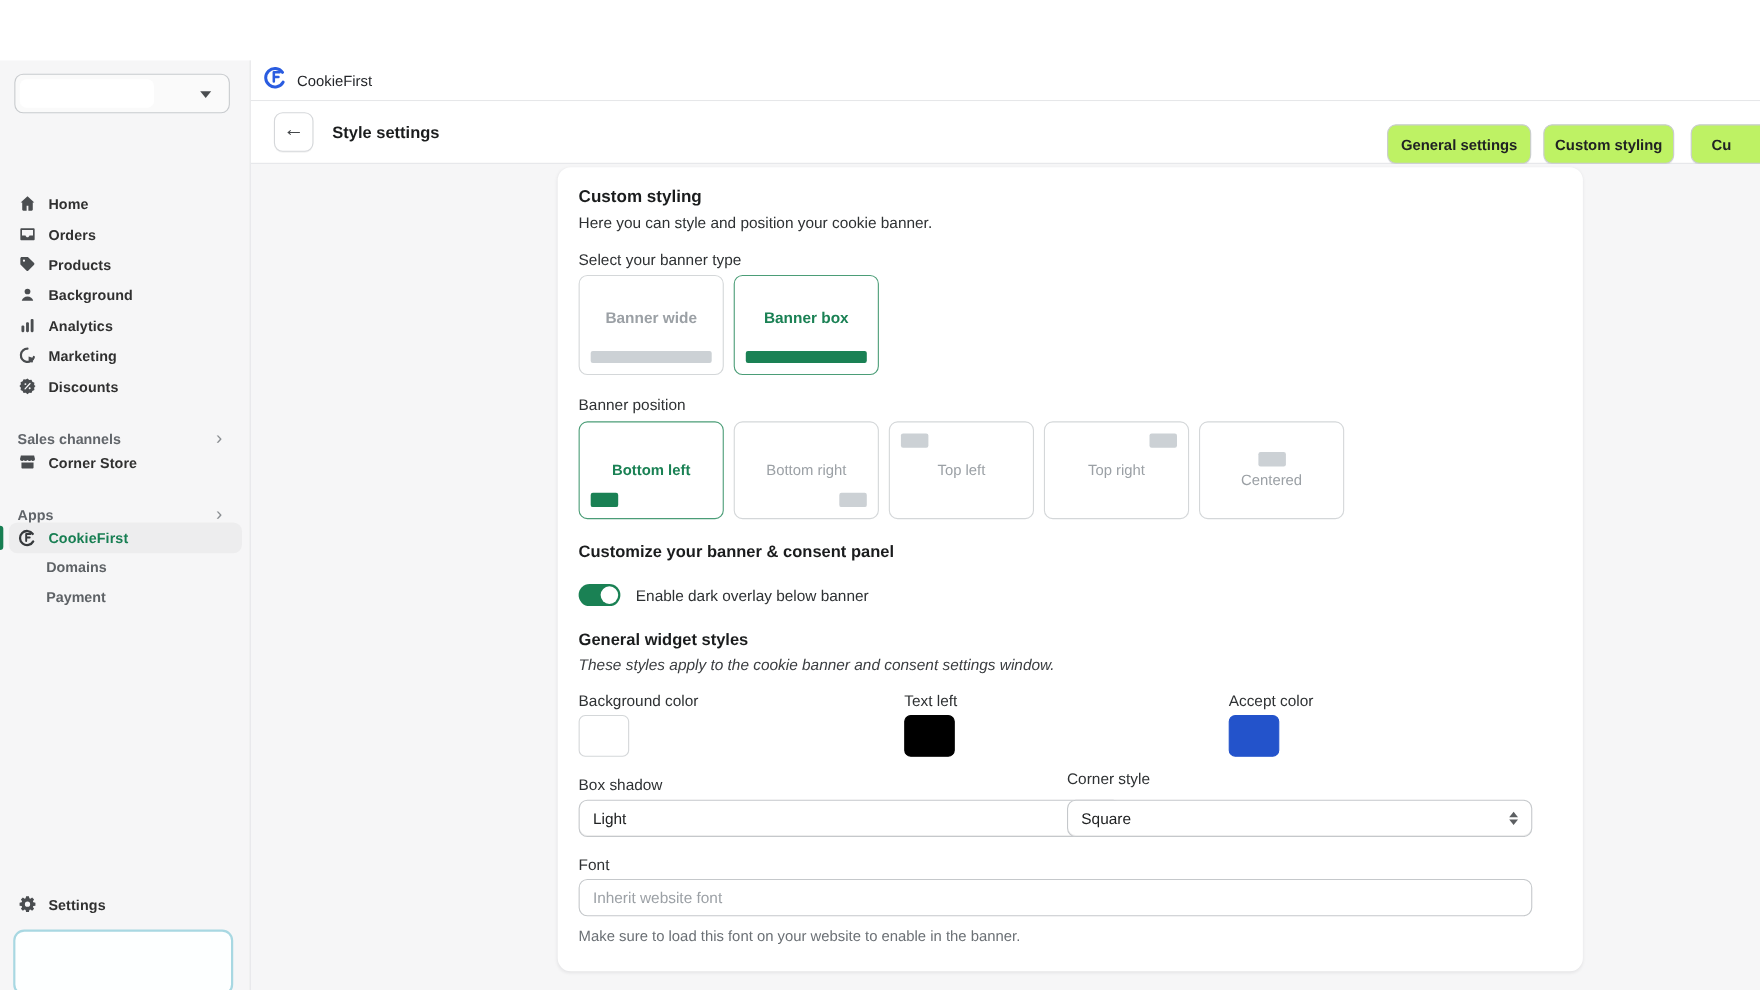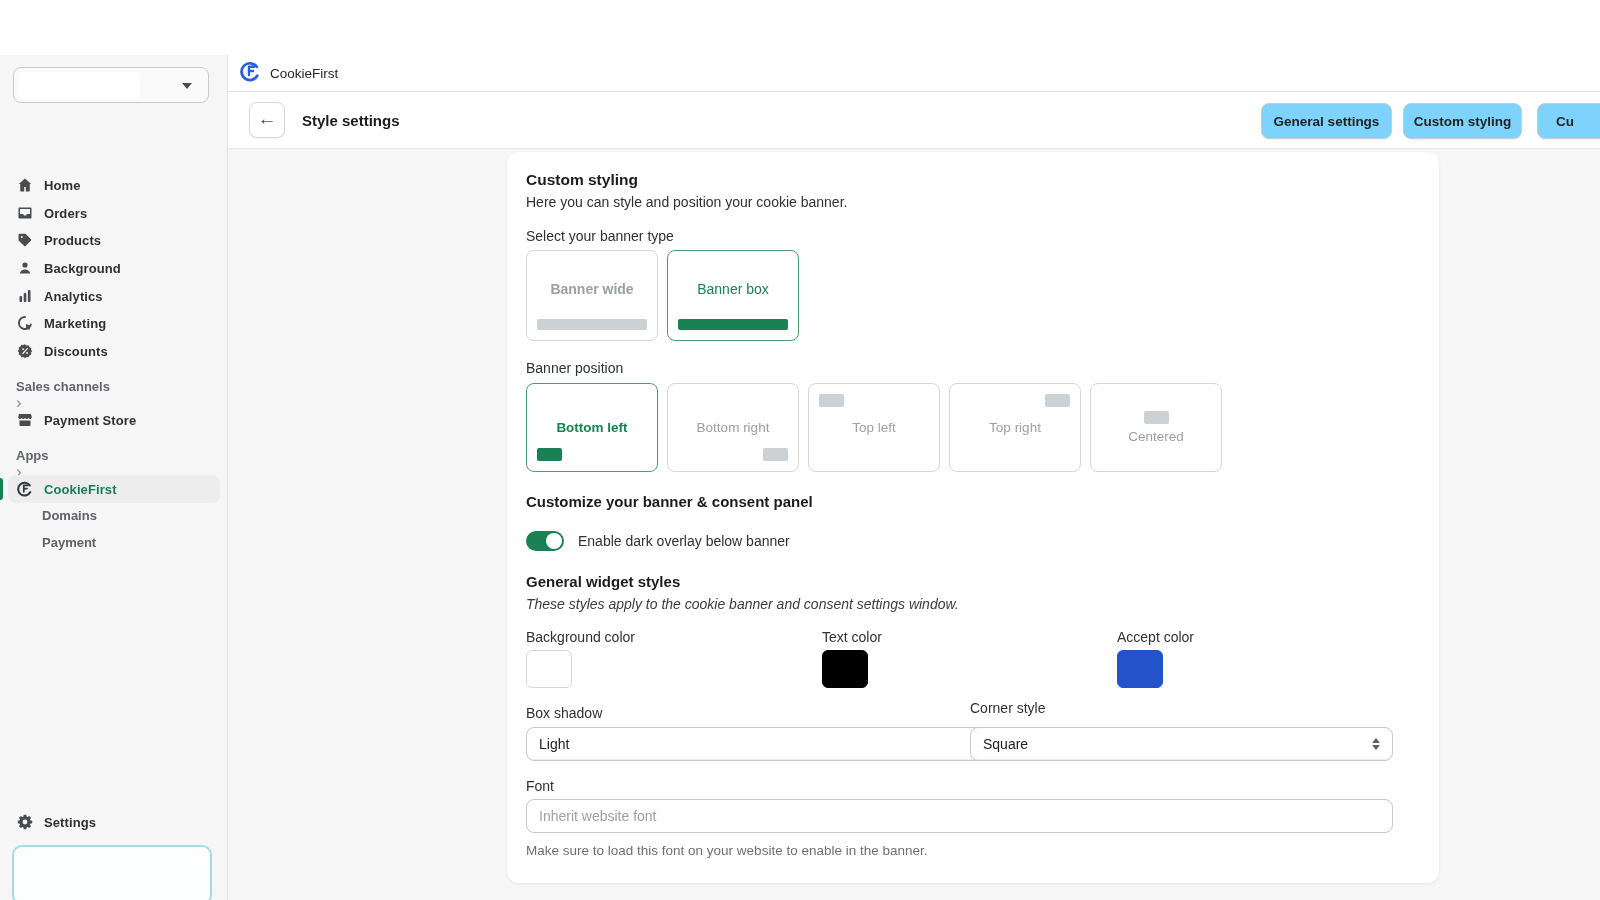--- a/index.html
+++ b/index.html
@@ -14,21 +14,21 @@
   .store-skeleton { position:absolute; left:4px; top:4px; width:122px; height:26px;
     background:#fff; border-radius:6px; }
   .caret-down { position:absolute; right:16px; top:15px; width:0; height:0;
     border-left:5px solid transparent; border-right:5px solid transparent; border-top:6px solid #4a4d50; }
 
   .nav-item { position:absolute; left:8px; width:212px; height:28px; border-radius:8px;
     display:flex; align-items:center; padding-left:8px; cursor:pointer; }
   .nav-item .label { font-size:13px; font-weight:700; color:#303030; margin-left:10px; letter-spacing:.1px; }
   .nav-icon { width:18px; height:18px; display:flex; align-items:center; justify-content:center; }
   .section-head { position:absolute; left:16px; width:196px; height:28px; display:flex;
-    align-items:flex-start; justify-content:space-between; padding-right:10px;flex-direction:column; }
+    align-items:flex-end; justify-content:space-between; padding-right:10px; }
   .section-head .label { font-size:13px; font-weight:600; color:#61656a; }
   .chev { font-size:17px; color:#8a8e92; line-height:1; font-weight:400; }
   .nav-item.selected { background:#ededee; }
   .nav-item.selected .label { color:#177e52; }
   .selected-bar { position:absolute; left:-8px; top:3px; width:3px; height:22px;
     background:#177e52; border-radius:0 3px 3px 0; }
   .sub-item { position:absolute; left:8px; width:212px; height:27px; display:flex; align-items:center; padding-left:34px; cursor:pointer; }
   .sub-item .label { font-size:13px; font-weight:600; color:#5e6266; }
   .promo-box { position:absolute; left:12px; top:790px; width:200px; height:60px;
     background:#fdffff; border:2px solid #a8d8e2; border-radius:10px; }
@@ -40,41 +40,41 @@
   .topbar .app-title { font-size:13.5px; font-weight:500; color:#24262a; margin-left:9px; }
 
   .pagehead { position:absolute; left:0; top:37px; width:1372px; height:57px; background:#fff;
     border-bottom:1px solid #e4e5e7; }
   .back-btn { position:absolute; left:21px; top:10px; width:36px; height:36px; background:#fff;
     border:1px solid #d5d7da; border-radius:8px; display:flex; align-items:center; justify-content:center;
     box-shadow:0 1px 0 rgba(0,0,0,.04); cursor:pointer; }
   .back-btn span { font-size:19px; color:#44474a; margin-top:-2px; }
   .page-title { position:absolute; left:74px; top:0; height:57px; display:flex; align-items:center;
     font-size:15px; font-weight:700; color:#1a1c1d; }
-  .head-btn { position:absolute; top:11px; height:36px; background:#7dd3fc; border:1px solid #c9cccf;
+  .head-btn { position:absolute; top:21px; height:36px; background:#bef264; border:1px solid #c9cccf;
     border-radius:8px; font-size:13.5px; font-weight:600; color:#202223; display:flex; align-items:center;
     justify-content:center; box-shadow:0 1px 0 rgba(0,0,0,.05); cursor:pointer; }
 
   .content { position:absolute; left:0; top:94px; width:1372px; height:751px; background:#f6f6f7; }
   .card { position:absolute; left:279px; top:3px; width:932px; height:731px; background:#fff;
     border-radius:12px; box-shadow:0 1px 3px rgba(22,29,37,.08); }
 
   .card .abs { position:absolute; }
   .h1 { font-size:15.5px; font-weight:700; color:#1a1c1d; }
   .h2 { font-size:15px; font-weight:700; color:#1a1c1d; }
   .body-text { font-size:14px; color:#2e3133; }
   .field-label { font-size:14px; color:#2e3133; }
 
   .type-card { position:absolute; top:0; width:132px; height:91px; border:1px solid #d4d7d9;
     border-radius:8px; background:#fff; display:flex; align-items:center; justify-content:center; cursor:pointer; }
   .type-card .t-label { font-size:14px; font-weight:600; color:#9ba0a5; margin-top:-14px; }
   .type-card .bar { position:absolute; left:10px; right:10px; bottom:10px; height:11px;
     background:#ccd1d5; border-radius:2px; }
   .type-card.selected { border:1px solid #4b9d77; }
-  .type-card.selected .t-label { color:#1a8154; font-weight:400; }
+  .type-card.selected .t-label { color:#1a8154; font-weight:700; }
   .type-card.selected .bar { background:#1a8154; }
 
   .pos-card { position:absolute; top:0; width:132px; height:89px; border:1px solid #d4d7d9;
     border-radius:8px; background:#fff; display:flex; align-items:center; justify-content:center; cursor:pointer; }
   .pos-card .p-label { font-size:13.5px; font-weight:500; color:#9ba0a5; }
   .pos-card .block { position:absolute; width:25px; height:13px; background:#ccd1d5; border-radius:2px; }
   .pos-card.selected { border:1px solid #4b9d77; }
   .pos-card.selected .p-label { color:#1a8154; font-weight:700; }
   .pos-card.selected .block { background:#1a8154; }
   .blk-bl { left:10px; bottom:10px; } .blk-br { right:10px; bottom:10px; }
@@ -180,21 +180,21 @@
   <div class="section-head" style="top:324px">
     <span class="label">Sales channels</span>
     <span class="chev">›</span>
   </div>
   <div class="nav-item" style="top:351px">
     <span class="nav-icon">
       <svg width="16" height="16" viewBox="0 0 16 16">
           <path d="M2 2h12l.8 3.2c0 1-.8 1.8-1.8 1.8-.7 0-1.3-.4-1.6-.9-.3.5-.9.9-1.6.9s-1.3-.4-1.8-.9c-.5.5-1.1.9-1.8.9s-1.3-.4-1.6-.9c-.3.5-.9.9-1.6.9C2 7 1.2 6.2 1.2 5.2L2 2zm.5 6.5h11V13c0 .6-.4 1-1 1h-9c-.6 0-1-.4-1-1V8.5z" fill="#4a4d50"></path>
         </svg>
     </span>
-    <span class="label">Payment Store</span>
+    <span class="label">Corner Store</span>
   </div>
 
   <div class="section-head" style="top:393px">
     <span class="label">Apps</span>
     <span class="chev">›</span>
   </div>
   <div class="nav-item selected" style="top:420px">
     <span class="selected-bar"></span>
     <span class="nav-icon">
       <svg width="16" height="16" viewBox="0 0 20 20">
@@ -293,21 +293,21 @@
         <div class="toggle">
           <span class="knob"></span>
         </div>
         <span class="toggle-label">Enable dark overlay below banner</span>
       </div>
 
       <div class="abs h2" style="left:19px;top:421px">General widget styles</div>
       <div class="abs italic-note" style="left:19px;top:444px">These styles apply to the cookie banner and consent settings window.</div>
 
       <div class="abs field-label" style="left:19px;top:477px">Background color</div>
-      <div class="abs field-label" style="left:315px;top:477px">Text color</div>
+      <div class="abs field-label" style="left:315px;top:477px">Text left</div>
       <div class="abs field-label" style="left:610px;top:477px">Accept color</div>
       <div class="swatch" style="left: 19px; top: 498px; background-color: rgb(255, 255, 255);"></div>
       <div class="swatch" style="left: 315px; top: 498px; border-color: rgb(0, 0, 0); background-color: rgb(0, 0, 0);"></div>
       <div class="swatch" style="left: 610px; top: 498px; border-color: rgb(35, 83, 203); background-color: rgb(35, 83, 203);"></div>
 
       <div class="abs field-label" style="left:19px;top:553px">Box shadow</div>
       <div class="abs field-label" style="left:463px;top:548px">Corner style</div>
       <div class="select-box" style="left:19px;top:575px;width:494px">
         <span>Light</span>
         <span class="updown">

